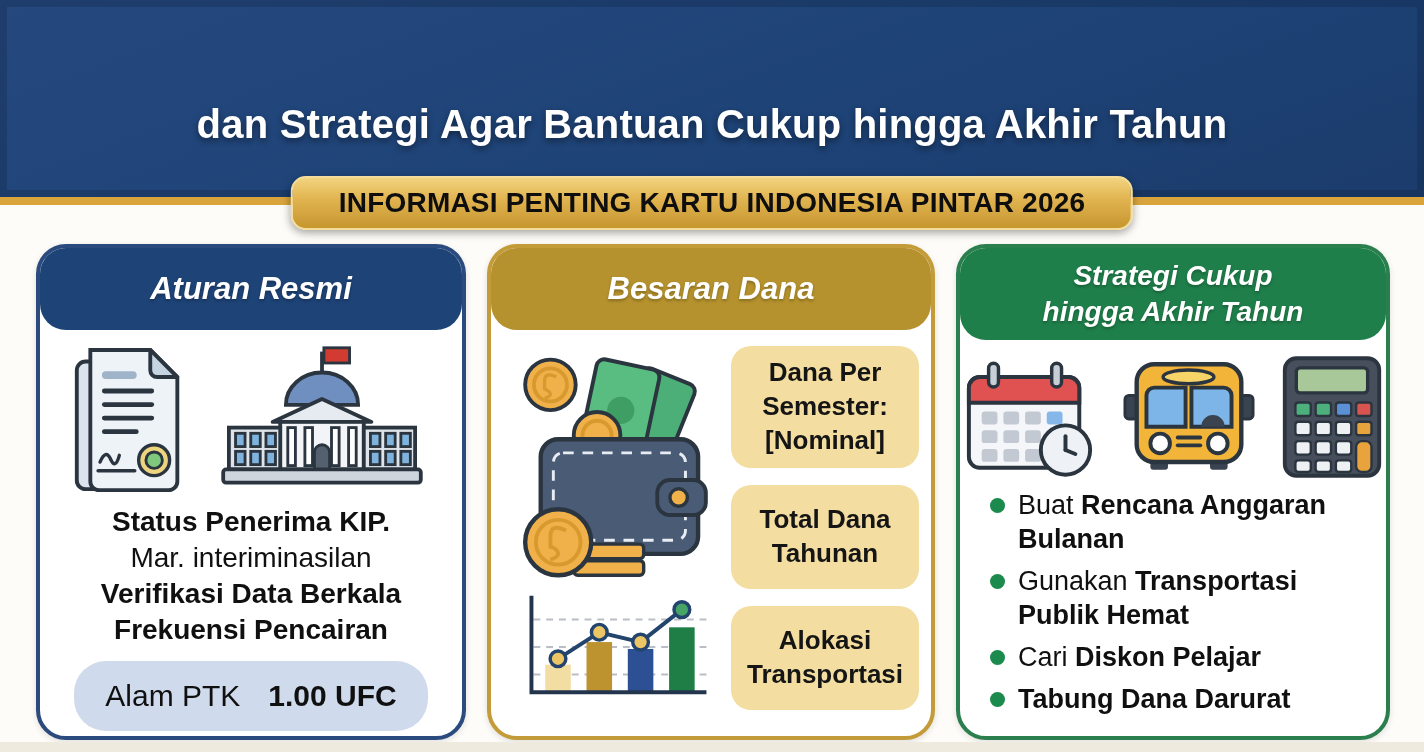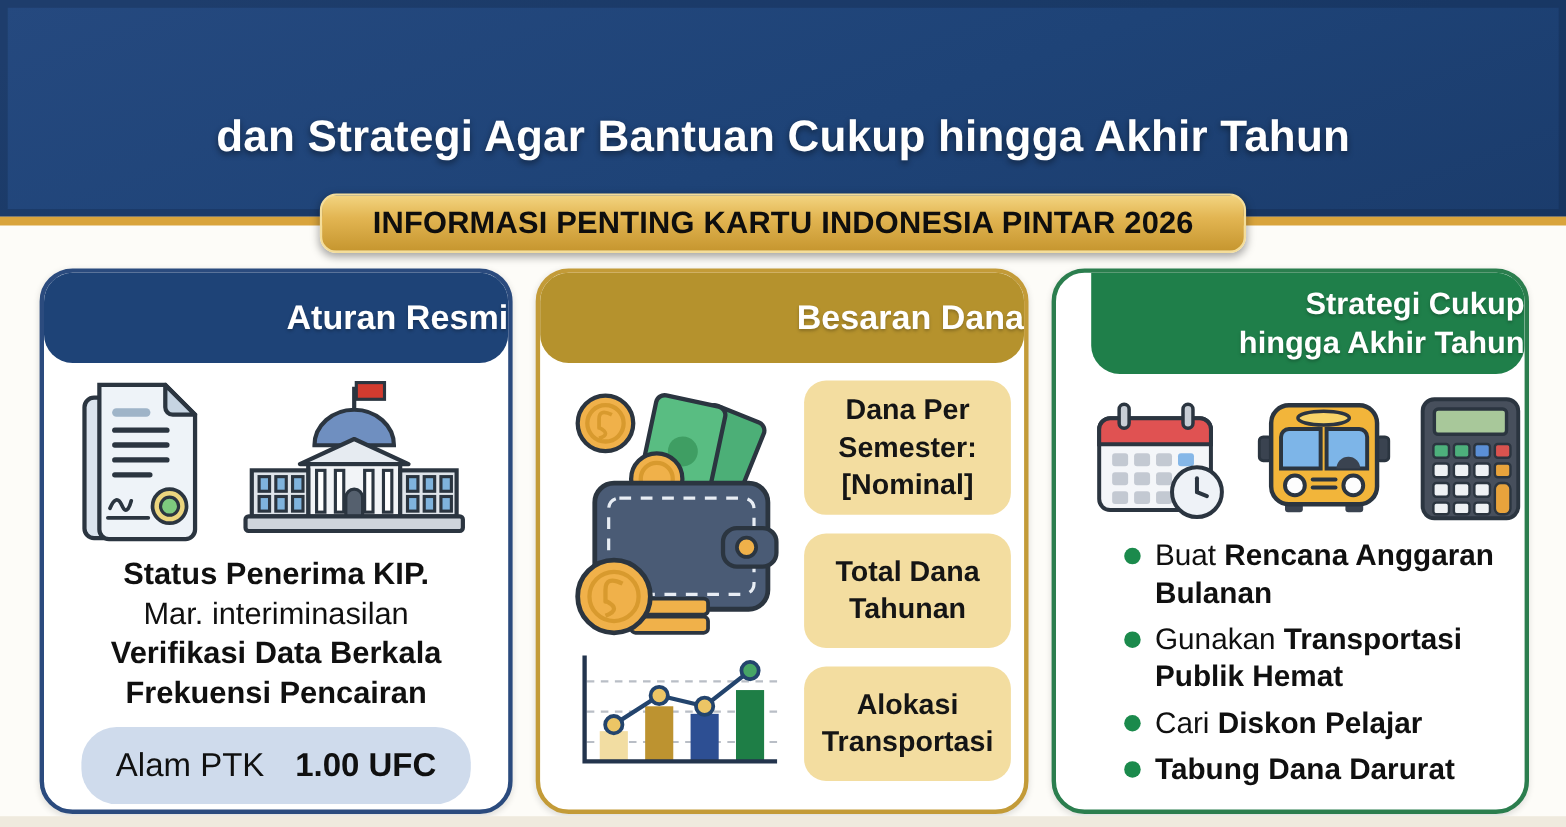--- a/index.html
+++ b/index.html
@@ -20,25 +20,25 @@
     border:2px solid #f4dd9a;border-radius:15px;padding:9px 46px;white-space:nowrap;
     font-size:28px;font-weight:800;color:#0e0e0e;letter-spacing:.2px;
     box-shadow:0 3px 8px rgba(0,0,0,.35);}
 
   
   .cards{position:absolute;top:244px;left:36px;width:1356px;display:flex;gap:21px;}
   .card{background:#fff;border-radius:30px;height:496px;box-sizing:border-box;
     overflow:hidden;box-shadow:0 2px 6px rgba(0,0,0,.12);}
   .card-aturan{width:430px;border:4px solid #2b4b7e;}
   .card-besaran{width:448px;border:4px solid #c39b38;}
-  .card-strategi{width:434px;border:4px solid #2b7e4e;padding-left:32px;}
-
-  .card-head{color:#fff;font-weight:800;text-align:right;border-radius:0 0 26px 26px;
+  .card-strategi{width:434px;border:4px solid #2b7e4e;}
+
+  .card-head{color:#fff;font-weight:800;text-align:center;border-radius:0 0 26px 26px;
     display:flex;flex-direction:column;justify-content:center;
-    text-shadow:0 2px 3px rgba(0,0,0,.25);}
+    text-shadow:0 2px 3px rgba(0,0,0,.25);font-style:italic;}
   .head-blue{background:#1e4377;height:82px;font-size:31px;}
   .head-gold{background:#b5922d;height:82px;font-size:31px;}
   .head-green{background:#1f7f4a;height:92px;font-size:28px;line-height:1.3;}
 
   
   .icons-row1{display:flex;justify-content:center;align-items:flex-end;gap:26px;margin-top:14px;height:152px;}
   .text-block{margin-top:8px;text-align:center;font-size:28px;line-height:36px;color:#101010;}
   .text-block .b{font-weight:800;}
   .pill{margin:13px 34px 0;height:70px;background:#cfdbec;border-radius:32px;
     display:flex;align-items:center;justify-content:center;gap:11px;font-size:30px;color:#101010;}

